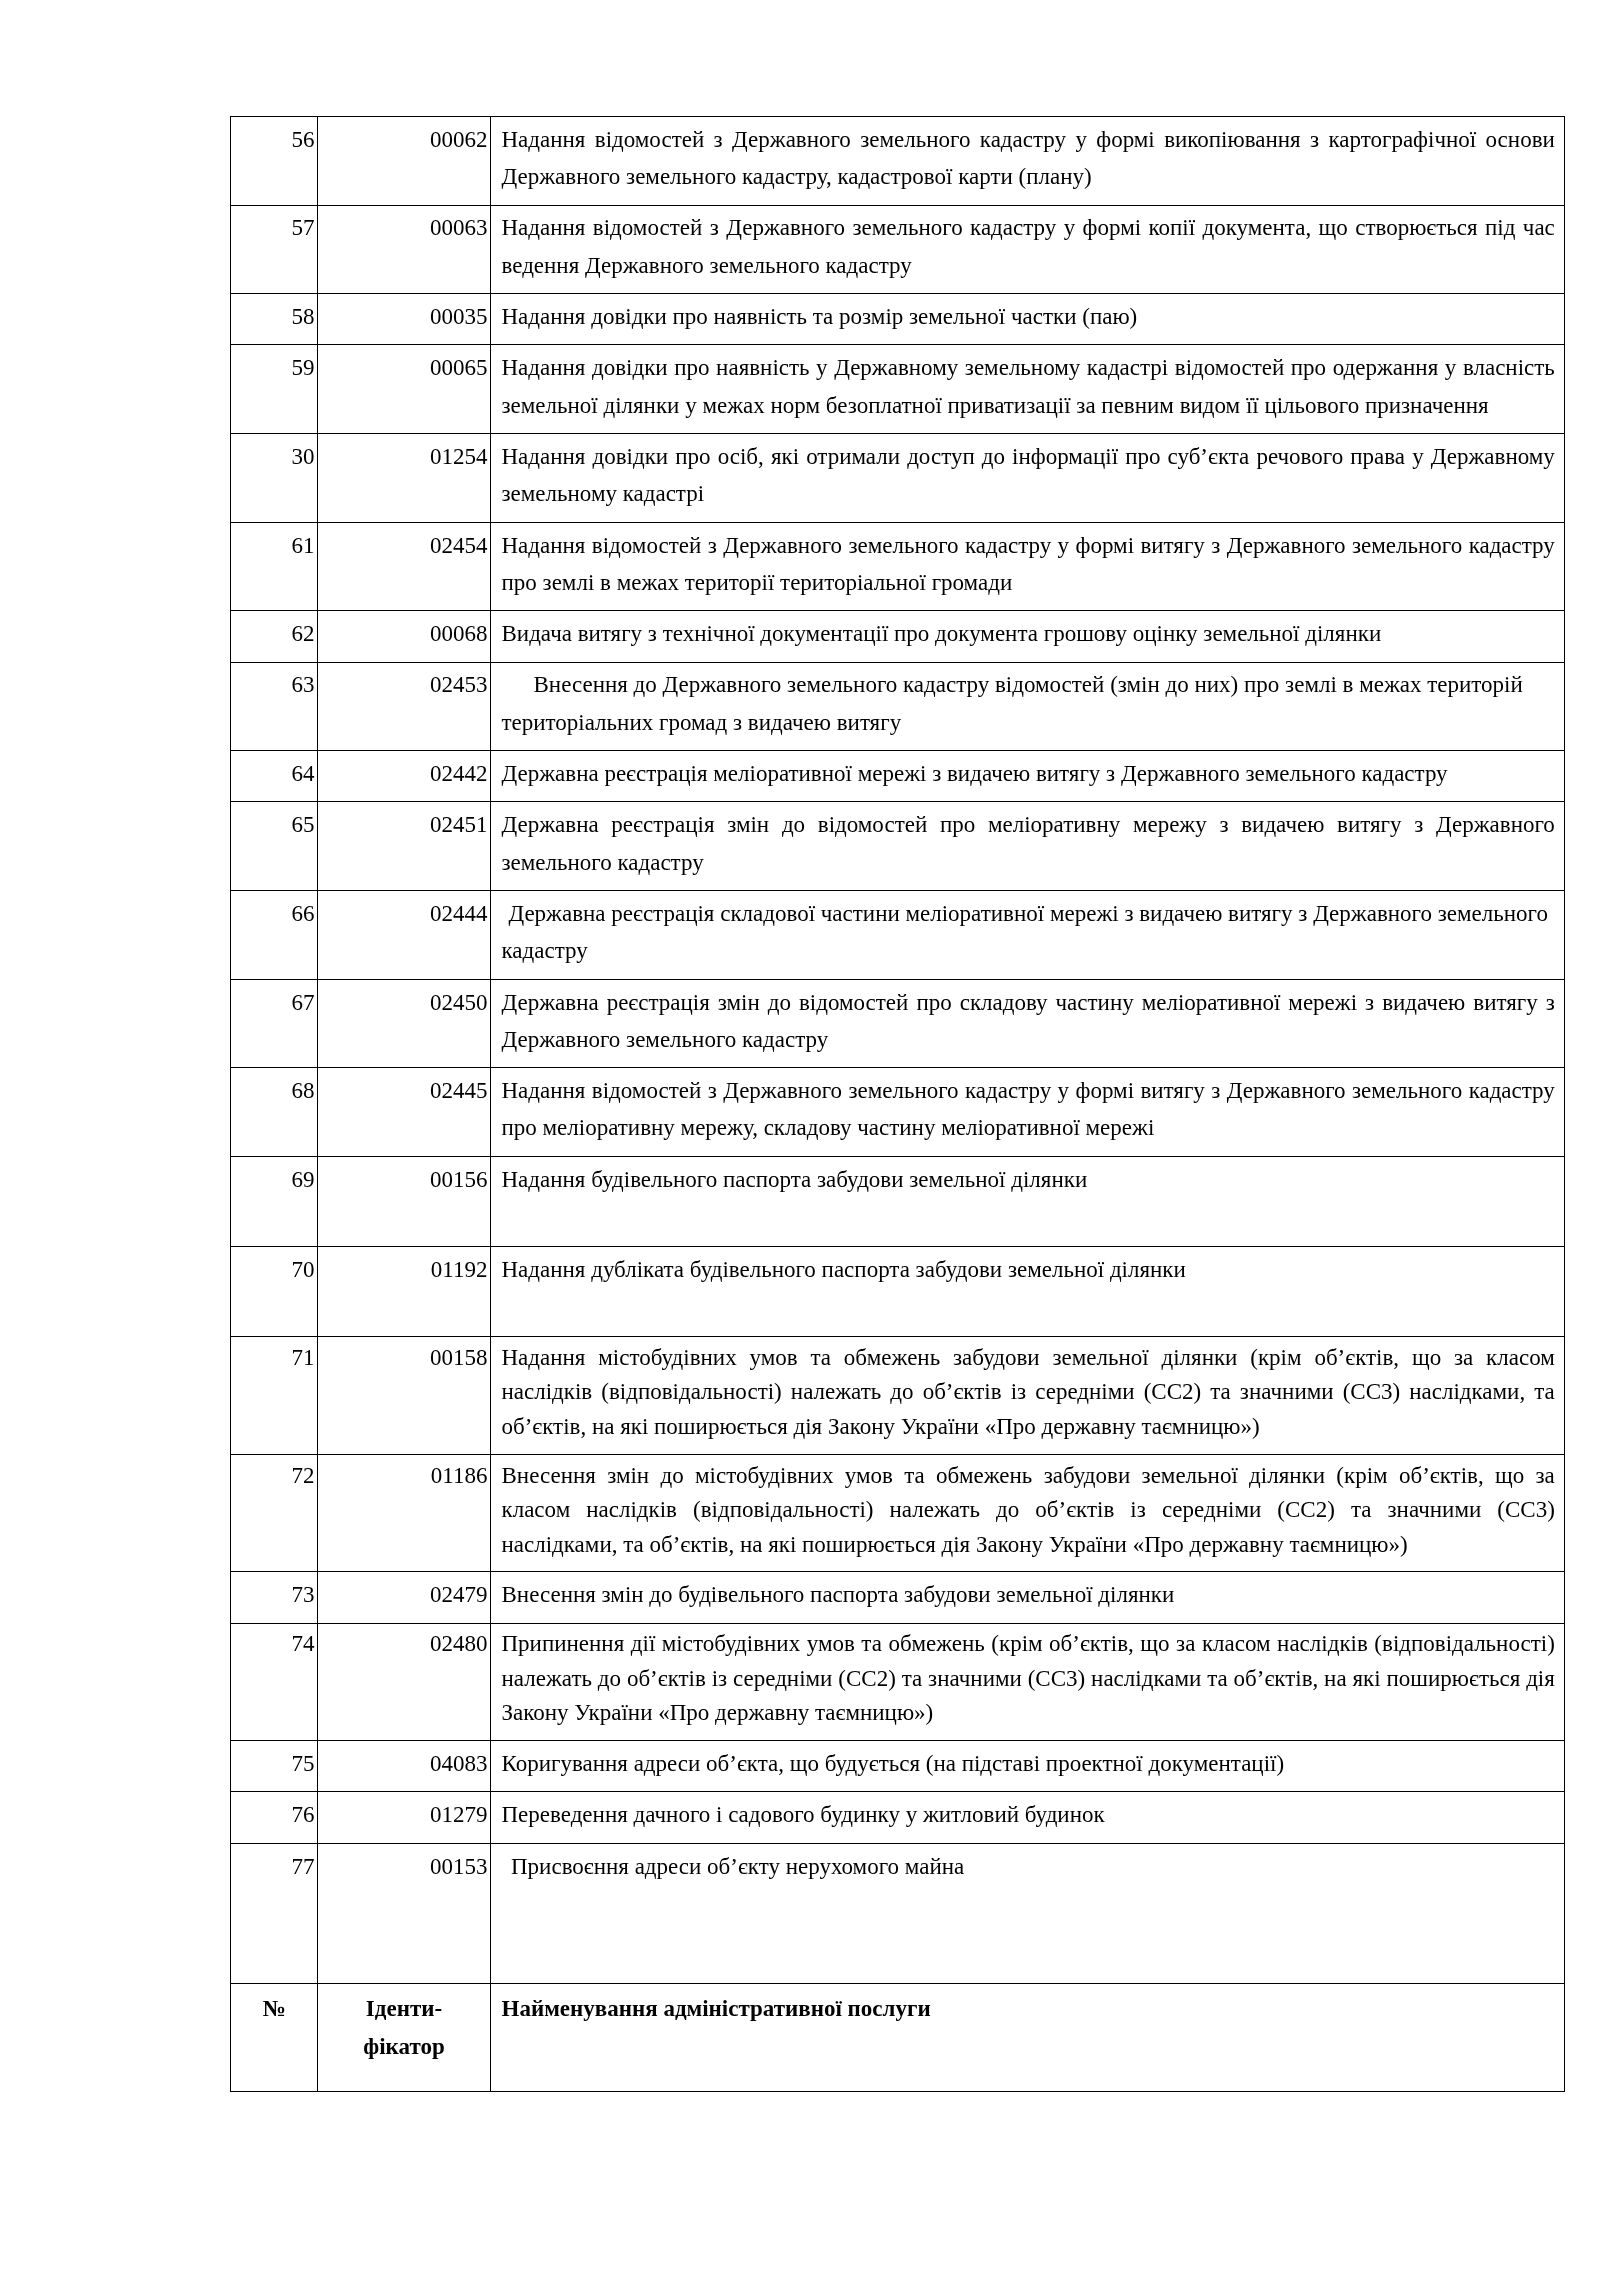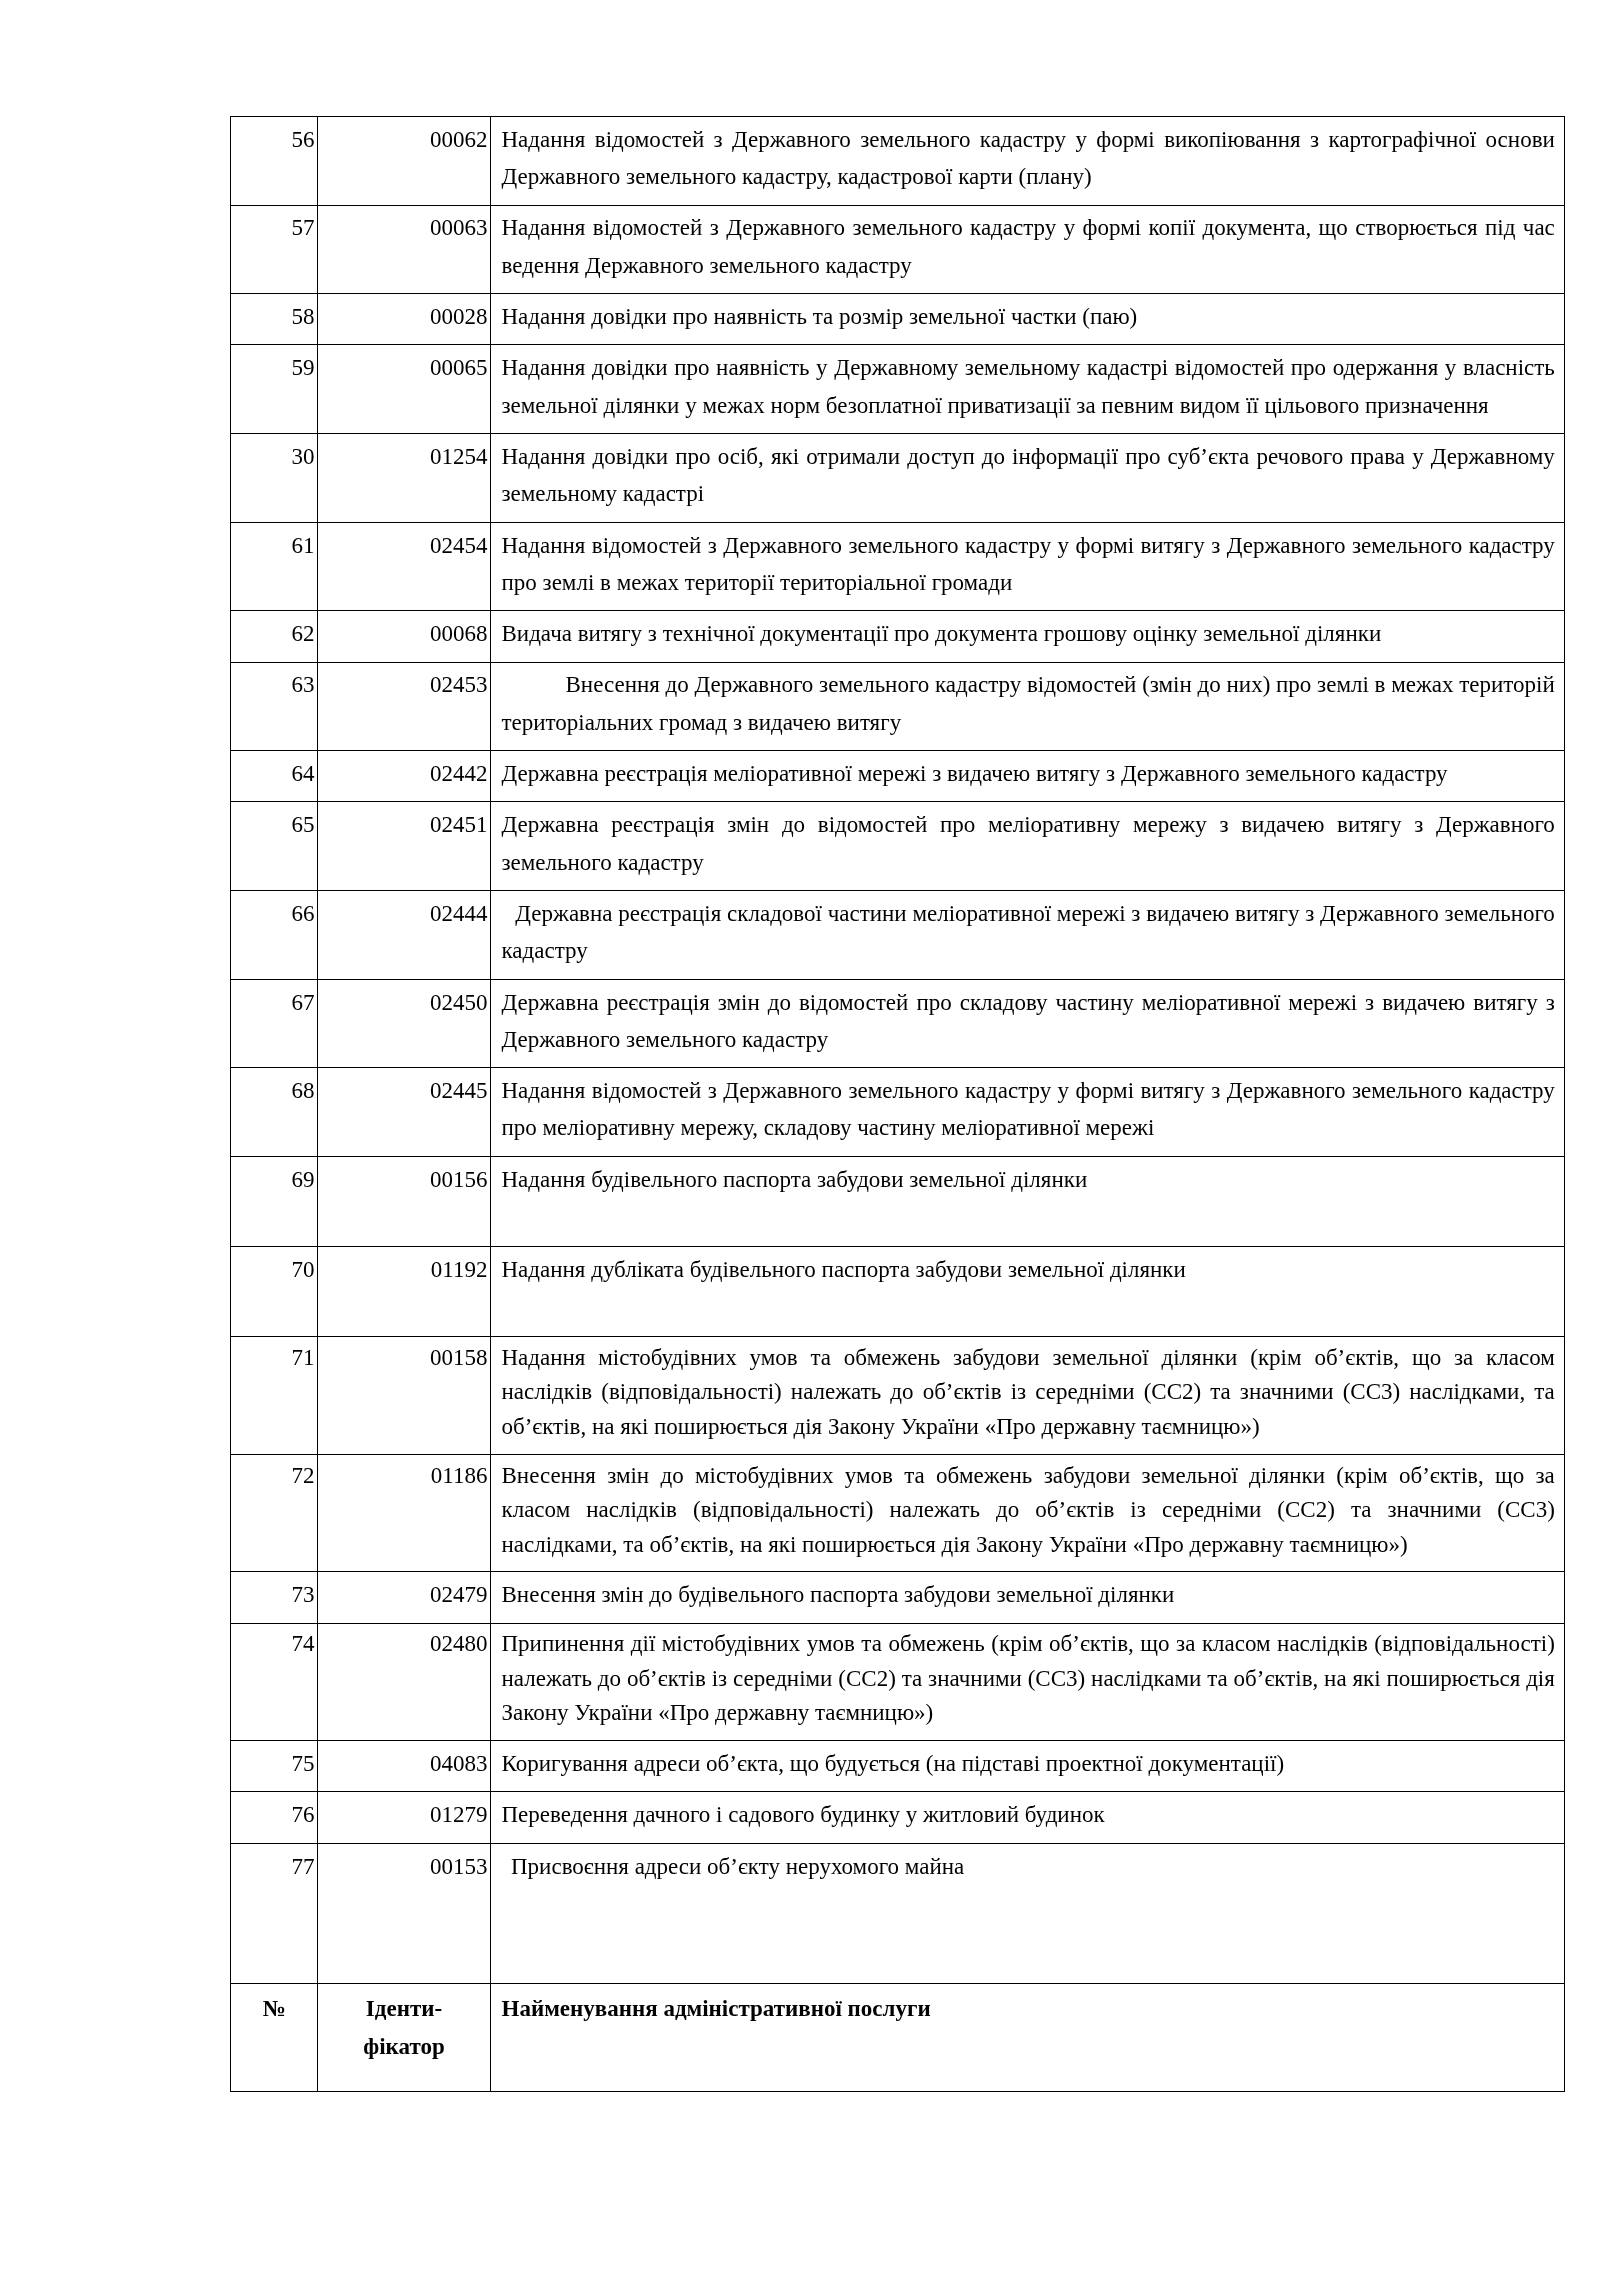--- a/index.html
+++ b/index.html
@@ -47,21 +47,21 @@
     padding-right: 2.6px;
   }
   td.name {
     text-align: justify;
     text-align-last: left;
     padding-left: 10.5px;
     padding-right: 9.2px;
     hyphens: none;
   }
   
-  td.name.single { text-align: right; }
+  td.name.single { text-align: center; }
 
   
   tr.pad-row td { padding-bottom: 48px; margin-left: 43px; }
   
   tr.pad-row-xl td { padding-bottom: 98px; padding-left: 20px; }
 
   
   tr.tight td { line-height: 1.50; }
 
   tr.header-row td {
@@ -94,21 +94,21 @@
       </tr>
 
       <tr>
         <td class="num">57</td>
         <td class="ident">00063</td>
         <td class="name">Надання відомостей з Державного земельного кадастру у формі копії документа, що створюється під час ведення Державного земельного кадастру</td>
       </tr>
 
       <tr>
         <td class="num">58</td>
-        <td class="ident">00028</td>
+        <td class="ident">00035</td>
         <td class="name single">Надання довідки про наявність та розмір земельної частки (паю)</td>
       </tr>
 
       <tr>
         <td class="num">59</td>
         <td class="ident">00065</td>
         <td class="name">Надання довідки про наявність у Державному земельному кадастрі відомостей про одержання у власність земельної ділянки у межах норм безоплатної приватизації за певним видом її цільового призначення</td>
       </tr>
 
       <tr>

